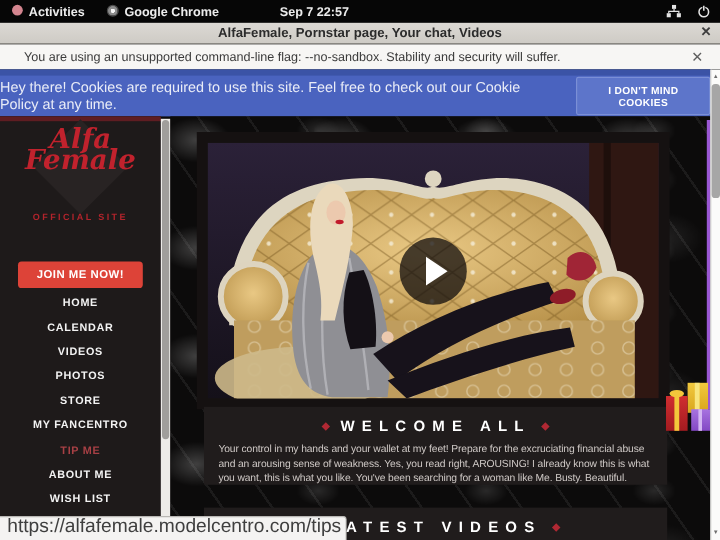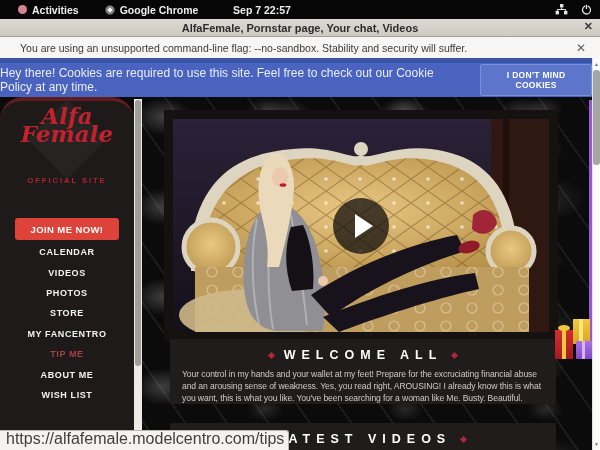--- a/index.html
+++ b/index.html
@@ -4,21 +4,21 @@
 <style>
   *{margin:0;padding:0;box-sizing:border-box;}
   html,body{background:#222;}
   .screen{position:relative;width:600px;height:450px;overflow:hidden;background:#000;
     font-family:"Liberation Sans",sans-serif;}
 
   
   .topbar{position:absolute;top:0;left:0;width:600px;height:19px;background:#060606;
     color:#ececec;font-size:10.5px;font-weight:bold;display:flex;align-items:center;}
   .tb-left{display:flex;align-items:center;gap:18px;margin-left:10px;}
-  .tb-item{display:flex;align-items:center;gap:5px;cursor:default;margin-left:8px;}
+  .tb-item{display:flex;align-items:flex-start;gap:5px;cursor:default;}
   .tb-dot{width:9px;height:9px;border-radius:50%;background:#d4858f;display:inline-block;}
   .chrome-ico{width:10px;height:10px;border-radius:50%;display:inline-block;
     background:radial-gradient(circle at 50% 50%, #f5f5f5 0 30%, #8d8d8d 34% 100%);
     border:1px solid #4c4c4c;}
   .tb-clock{position:absolute;left:262px;transform:translateX(-50%);}
   .tb-right{position:absolute;right:8px;display:flex;align-items:center;gap:13px;}
   .tb-right svg{display:block;}
 
   
   .titlebar{position:absolute;top:19px;left:0;width:600px;height:18px;
@@ -40,21 +40,21 @@
     border-top:5px solid #3b53a6;display:flex;align-items:center;justify-content:center;gap:12px;}
   .cb-msg{color:#e9ecf7;font-size:12px;}
   .cb-btn{background:#5d75ca;border:1px solid #7b8fd6;color:#fff;font-size:8.5px;
     font-weight:bold;padding:5px 10px;border-radius:2px;letter-spacing:.3px;cursor:pointer;
     font-family:"Liberation Sans",sans-serif;}
 
   .pagebody{position:absolute;top:39px;left:0;width:592px;height:353px;}
 
   
   .sidebar{position:absolute;left:0;top:0;width:134px;height:353px;background:#1e1a1a;
-    border-top:4px solid #5f1d22;border-radius:23px;}
+    border-top:4px solid #5f1d22;}
   .logo{position:relative;height:62px;margin-top:4px;text-align:center;}
   .logo-diamond{position:absolute;left:50%;top:34px;width:56px;height:56px;background:#282323;
     transform:translate(-50%,-50%) rotate(45deg);}
   .logo-l1,.logo-l2{position:relative;display:block;font-family:"DejaVu Serif",serif;
     font-style:italic;font-weight:bold;color:#c1222d;}
   .logo-l1{font-size:23px;line-height:21px;margin-top:2px;}
   .logo-l2{font-size:23px;line-height:21px;margin-top:-3px;}
   .tagline{position:relative;text-align:center;color:#b2242c;font-size:7.5px;font-weight:bold;
     letter-spacing:2px;margin-top:9px;}
   .join{display:block;margin:33px auto 0;width:104px;height:22px;background:#dd4338;color:#fff;
@@ -179,20 +179,21 @@
 
       <aside class="sidebar">
         <div class="logo">
           <span class="logo-diamond"></span>
           <span class="logo-l1">Alfa</span>
           <span class="logo-l2">Female</span>
         </div>
         <div class="tagline">OFFICIAL SITE</div>
         <button class="join">JOIN ME NOW!</button>
         <nav class="nav">
+          <div class="nav-item">HOME</div>
           <div class="nav-item">CALENDAR</div>
           <div class="nav-item">VIDEOS</div>
           <div class="nav-item">PHOTOS</div>
           <div class="nav-item">STORE</div>
           <div class="nav-item">MY FANCENTRO</div>
           <div class="nav-item active">TIP ME</div>
           <div class="nav-item">ABOUT ME</div>
           <div class="nav-item">WISH LIST</div>
         </nav>
         <div class="tumblr">t</div>

